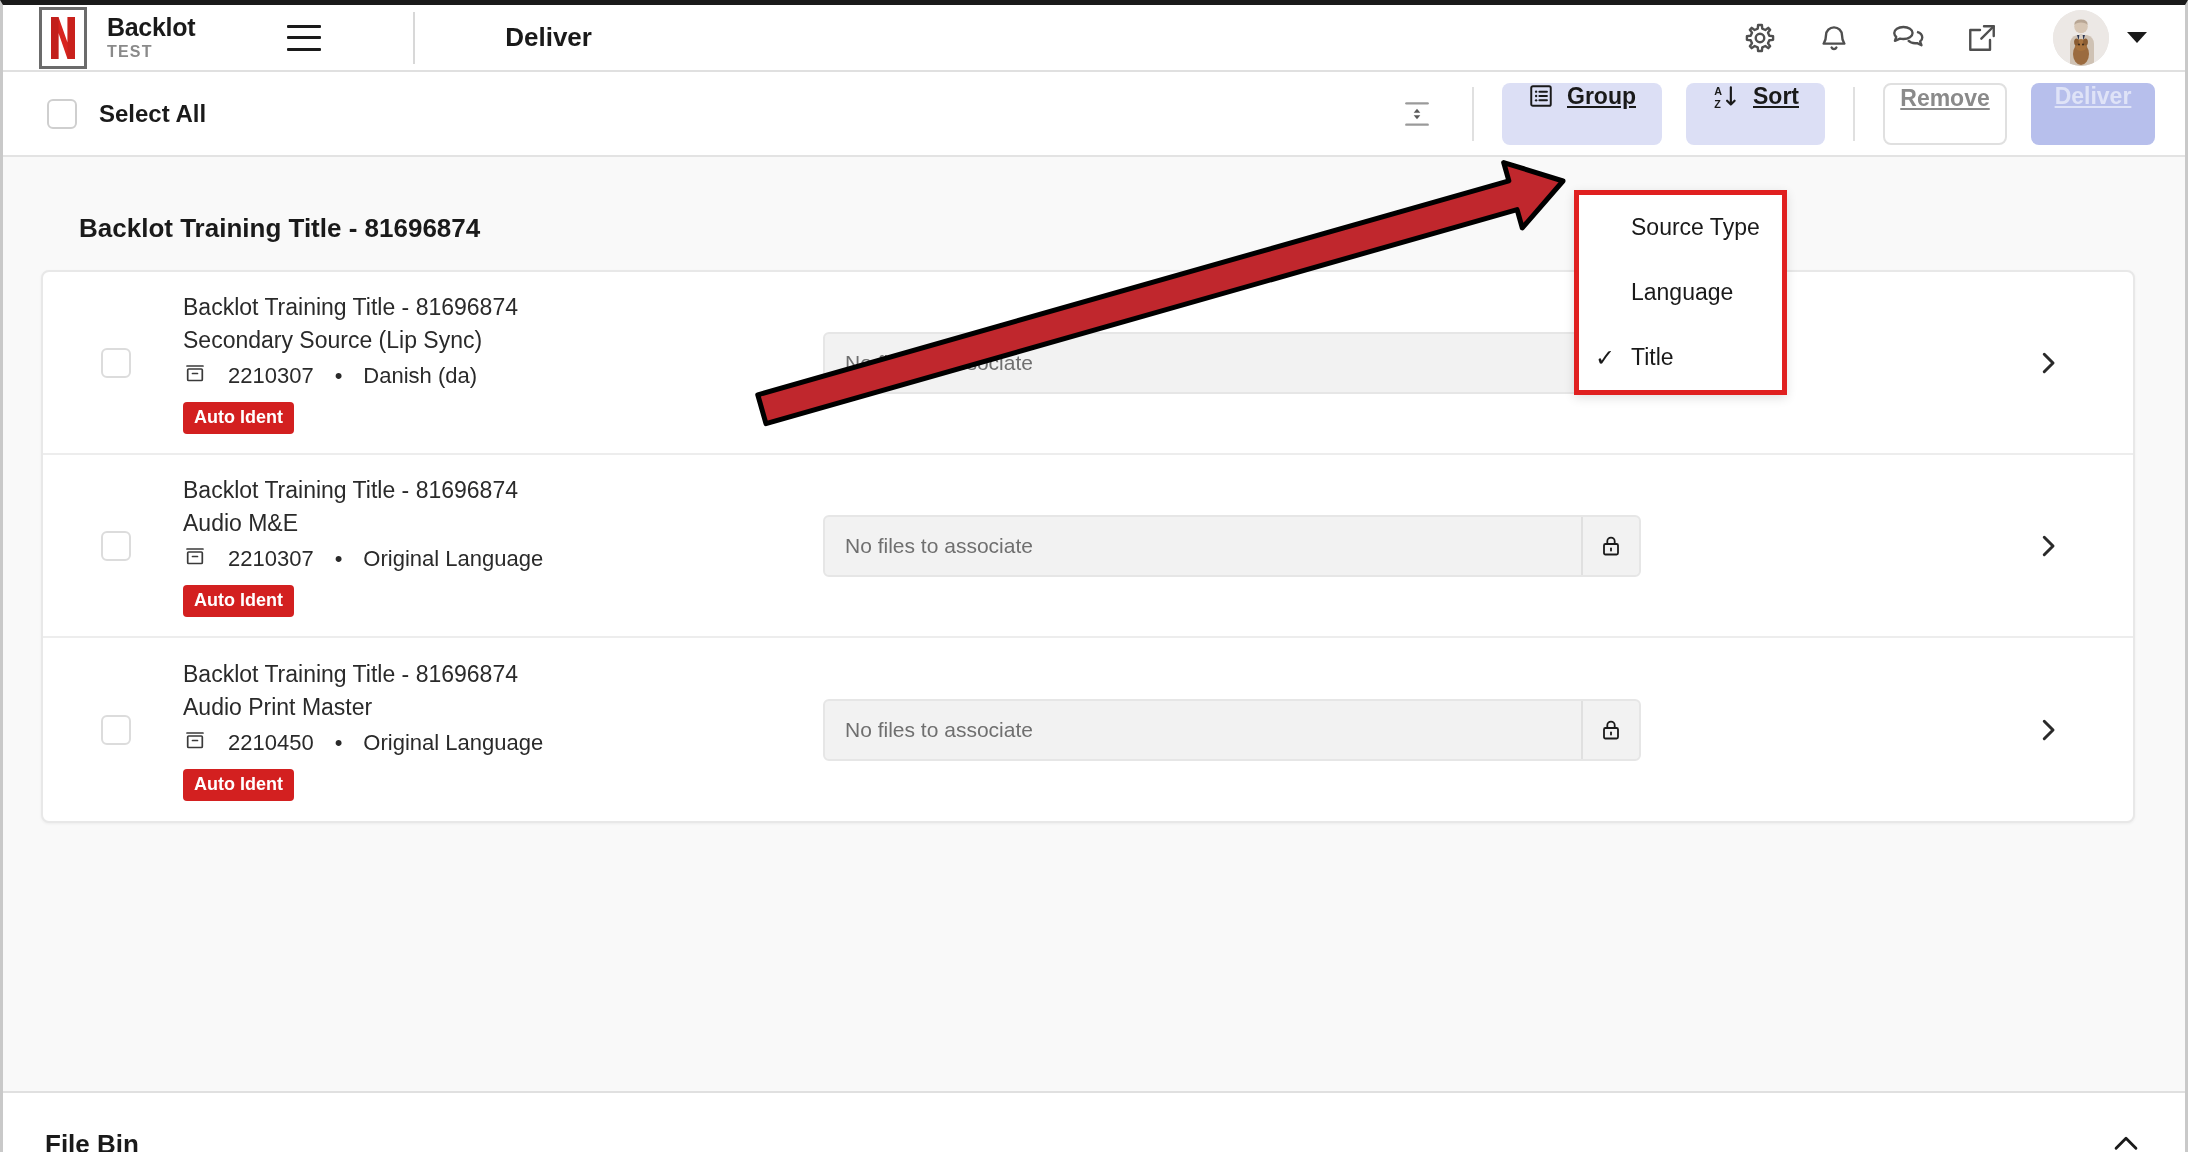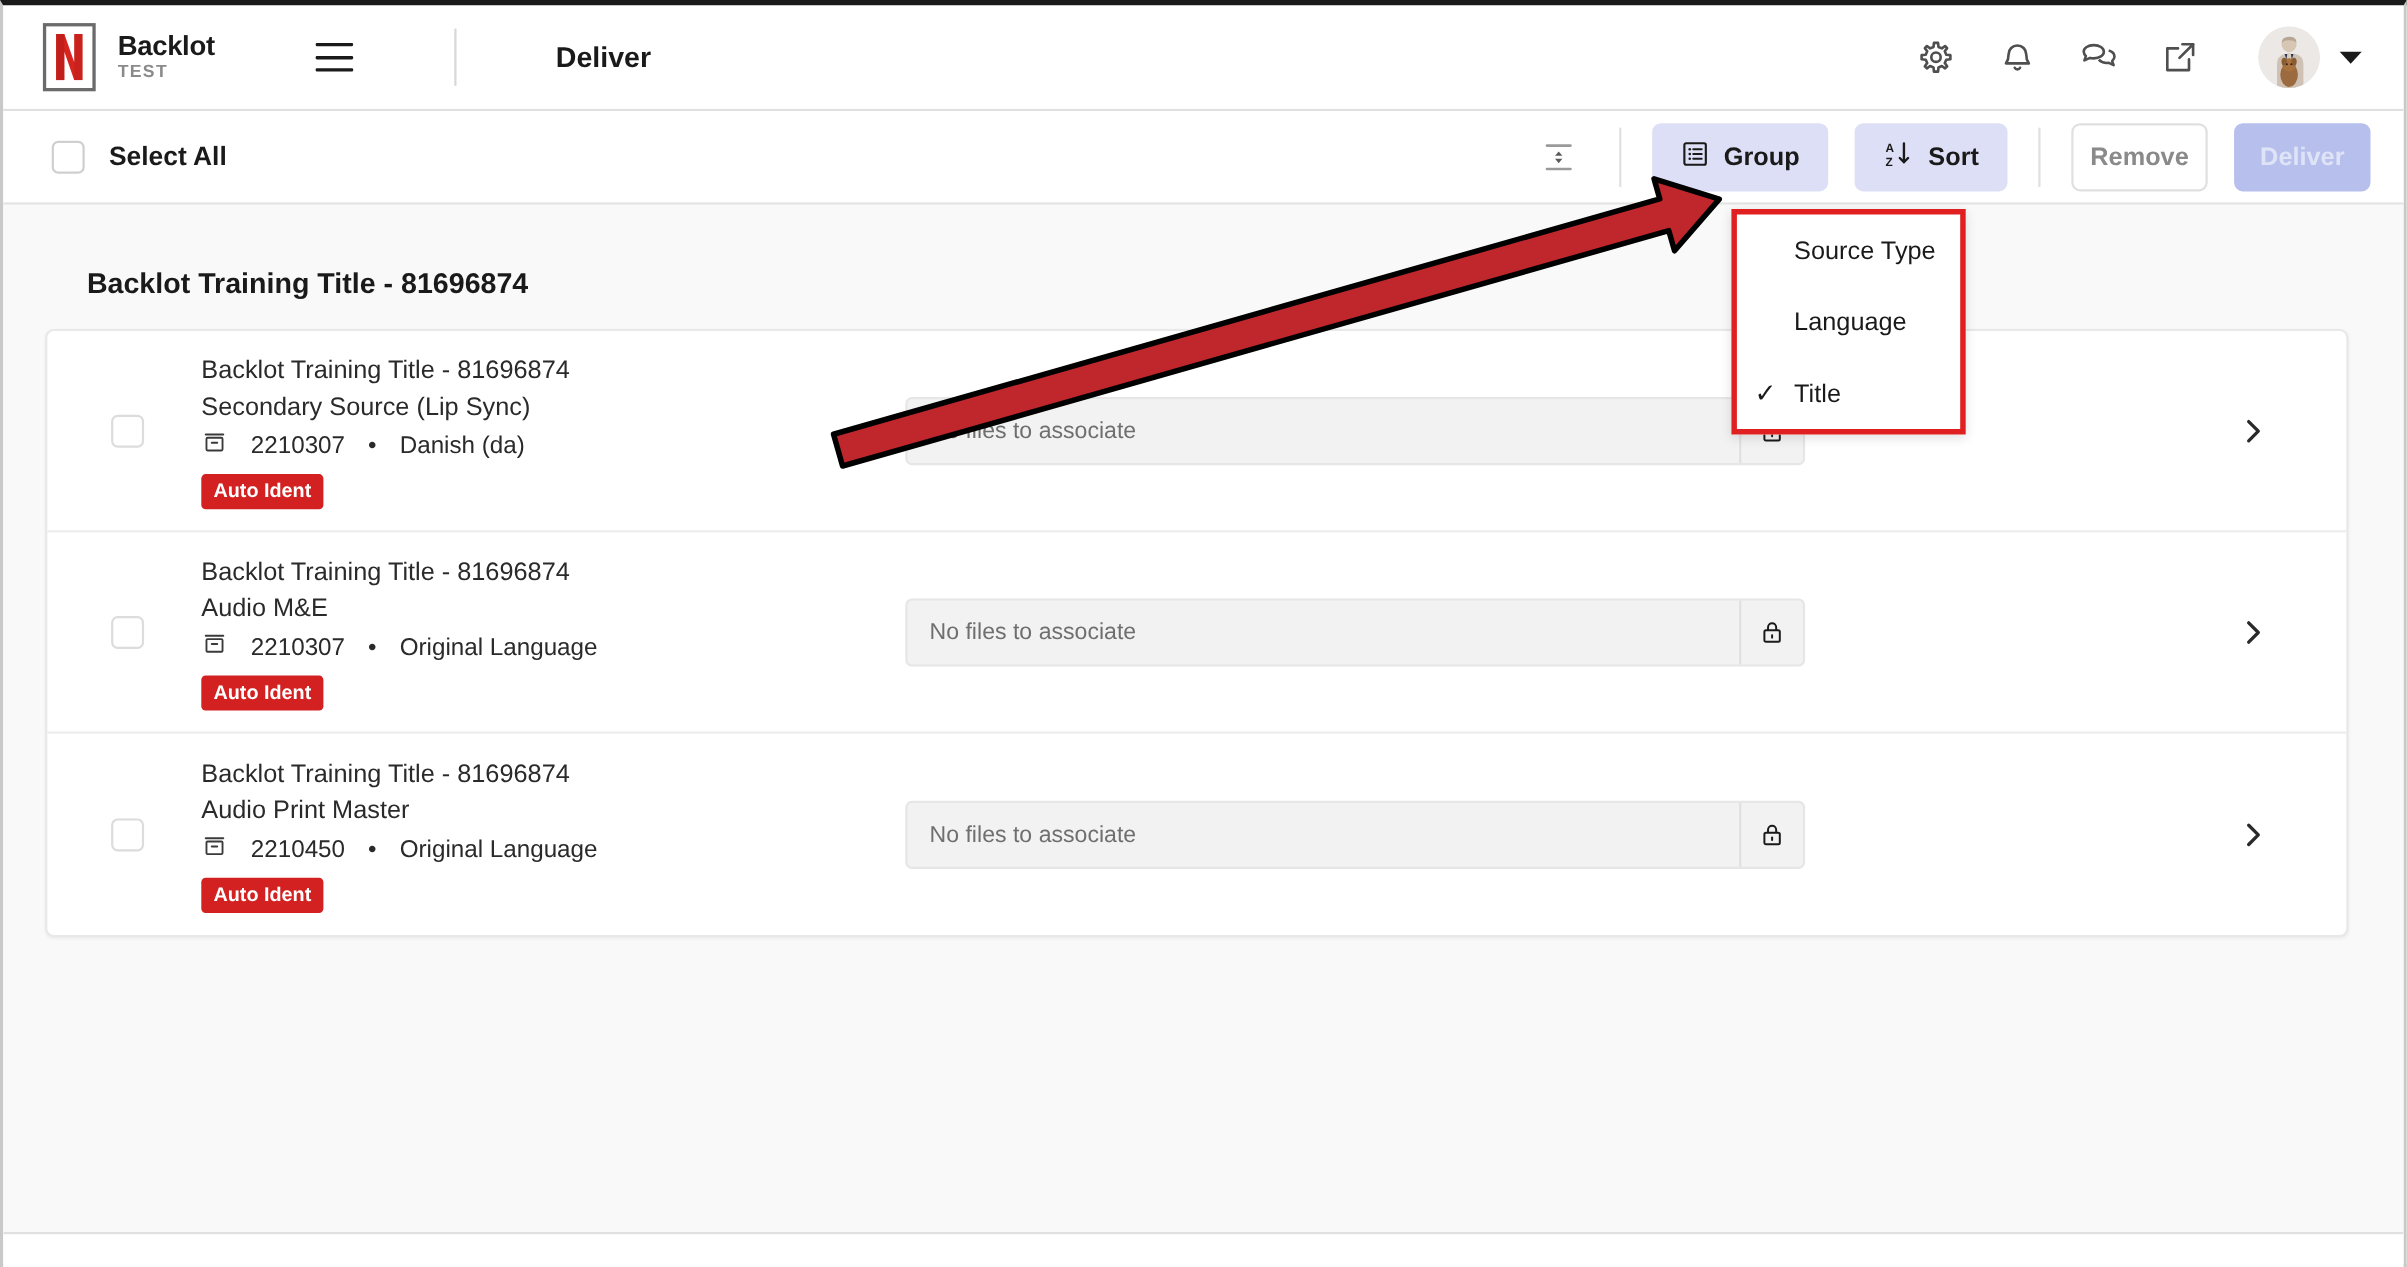--- a/index.html
+++ b/index.html
@@ -15,21 +15,21 @@
     background: #ffffff;
     border-left: 3px solid #c9c9c9;
     border-right: 3px solid #c9c9c9;
     border-bottom: 3px solid #c9c9c9;
     border-top: 5px solid #1a1a1a;
   }
 
   
   .header {
     position: relative;
-    height: 96px;
+    height: 67px;
     display: flex;
     align-items: center;
     border-bottom: 2px solid #e0e0e0;
     background: #fff;
     gap: 48px;
   }
   .brand { display: flex; align-items: center; margin-left: 36px; }
   .logo-box {
     width: 48px; height: 62px;
     border: 3px solid #6b6b6b;
@@ -91,22 +91,22 @@
   }
   .select-all-label { margin-left: 22px; font-size: 24px; font-weight: bold; color: #1a1a1a; text-align: right; }
 
   .toolbar-right { margin-left: auto; margin-right: 30px; display: flex; align-items: center; }
   .expander { width: 42px; height: 42px; display:flex; align-items:center; justify-content:center; cursor:pointer; margin-right: 34px;}
   .tb-divider { width: 2px; height: 54px; background: #e0e0e0; }
   .btn {
     height: 62px; border-radius: 8px; border: none;
     font-family: "Liberation Sans", sans-serif;
     font-size: 23px; font-weight: bold;
-    display: inline-flex; align-items: center; justify-content: center; gap: 13px;
-    cursor: pointer; padding: 0 26px; white-space: nowrap;
+    display: inline-flex; align-items: flex-start; justify-content: center; gap: 13px;
+    cursor: pointer; padding: 0 26px; white-space: nowrap; text-decoration: underline;
   }
   .btn-group  { background: #dcdff5; color: #1a1a1a; margin-left: 28px; }
   .btn-sort   { background: #dcdff5; color: #1a1a1a; margin-left: 24px; margin-right: 28px;}
   .btn-remove { background: #fff; color: #8a8a8a; border: 2px solid #e0e0e0; margin-left: 28px; width: 124px;}
   .btn-deliver{ background: #b7bfec; color: #dfe3f7; margin-left: 24px; width: 124px;}
 
   
   .dropdown {
     position: absolute;
     left: 1571px; top: 185px;

